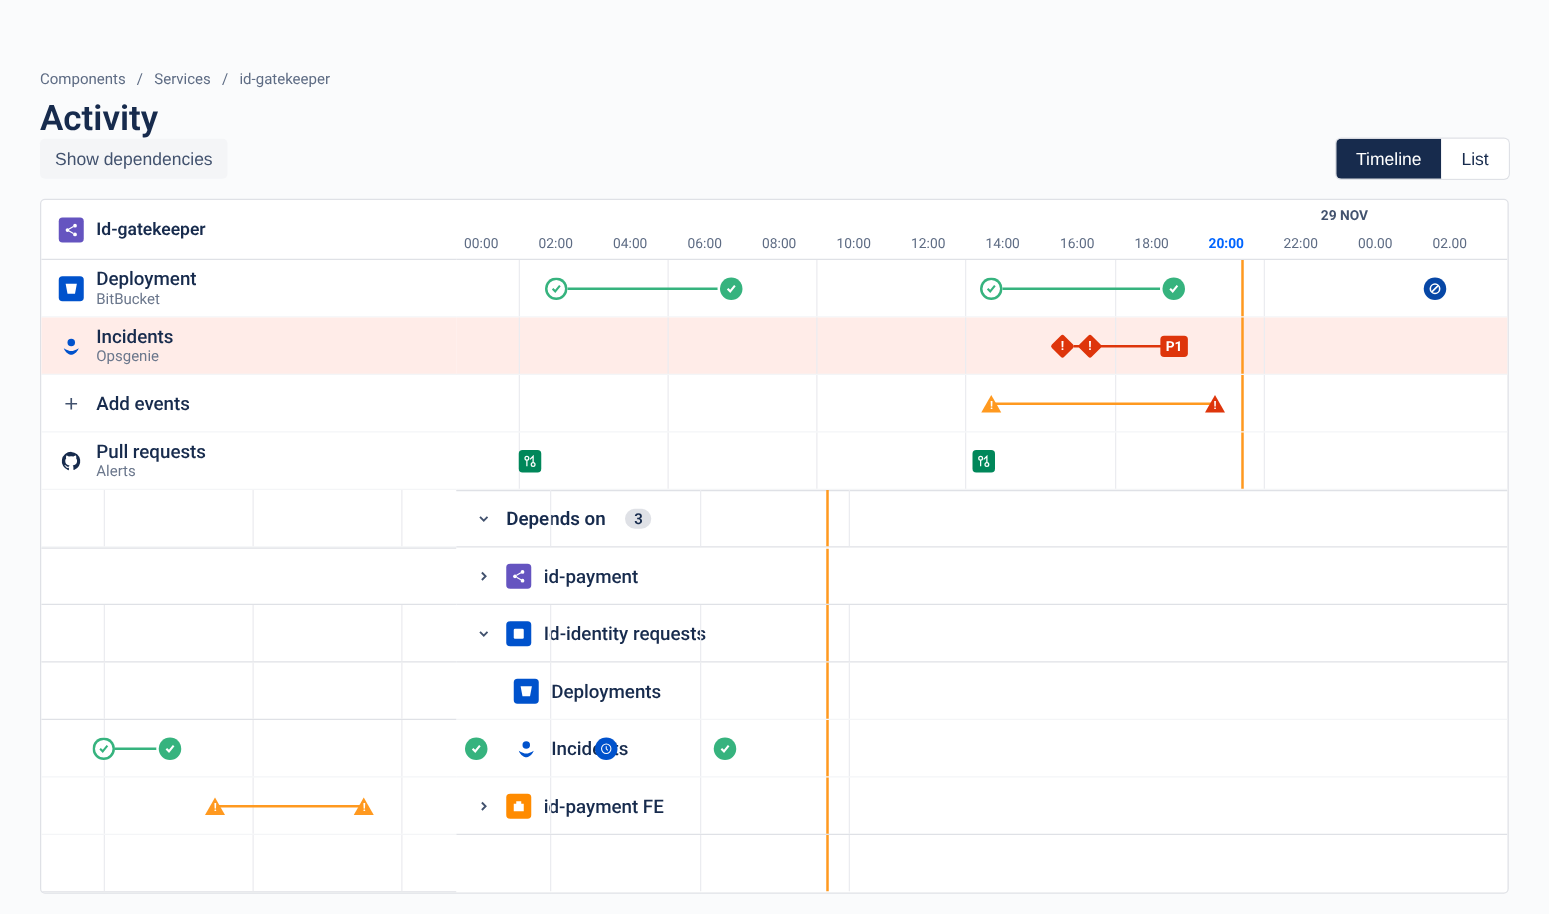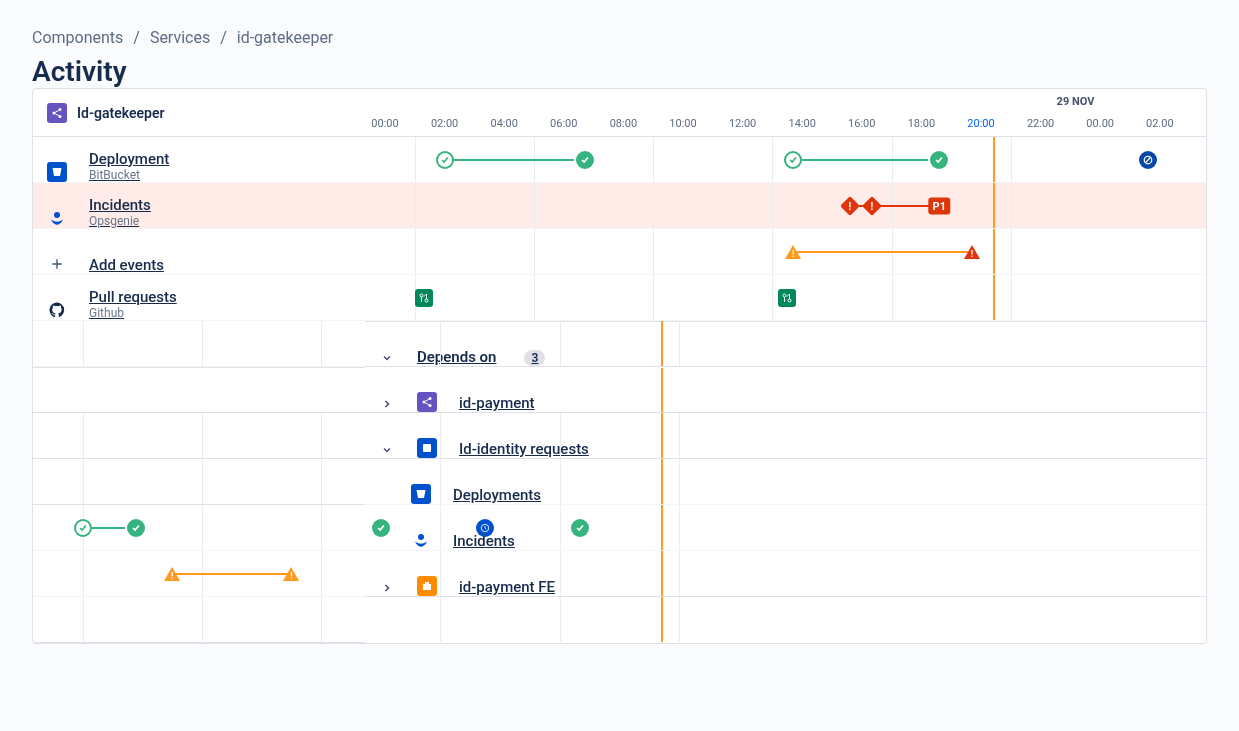--- a/index.html
+++ b/index.html
@@ -3,21 +3,21 @@
 <meta charset="utf-8">
 <style>
   * { box-sizing: border-box; margin: 0; padding: 0; }
   body {
     font-family: -apple-system, BlinkMacSystemFont, "Segoe UI", Roboto, Arial, sans-serif;
     background: #fafbfc;
     color: #172B4D;
     font-size: 14px;
   }
   .page { padding: 28px 32px; }
-  .breadcrumb { color: #5E6C84; font-size: 16px; margin-bottom: 8px; }
+  .breadcrumb { color: #5E6C84; font-size: 12px; margin-bottom: 8px; margin-top: 28px; }
   .breadcrumb a { color: #5E6C84; text-decoration: none; }
   .breadcrumb .sep { margin: 0 6px; color: #5E6C84; }
   .page-title { font-size: 28px; font-weight: 600; color: #172B4D; }
   .toolbar { display: flex; justify-content: space-between; align-items: center; margin-bottom: 16px; }
   .btn {
     padding: 8px 12px;
     border: none;
     border-radius: 4px;
     background: #F4F5F7;
     color: #42526E;
@@ -27,22 +27,22 @@
   }
   .toggle-group { display: flex; box-shadow: 0 0 0 1px #DFE1E6; border-radius: 4px; overflow: hidden; }
   .toggle-group button { background: #fff; border: none; padding: 8px 16px; font-size: 14px; font-weight: 500; cursor: pointer; color: #172B4D; }
   .toggle-group button.active { background: #172B4D; color: #fff; }
   .panel { background: #fff; border: 1px solid #DFE1E6; border-radius: 4px; overflow: hidden; }
   .grid { display: grid; grid-template-columns: 332px 1fr; }
   .header-left { display: flex; align-items: center; padding: 0 14px; height: 48px; gap: 10px; font-weight: 600; color: #172B4D; border-bottom: 1px solid #DFE1E6; }
   .header-right { position: relative; height: 48px; border-bottom: 1px solid #DFE1E6; }
   .date-label { position: absolute; top: 6px; left: 0; right: 0; text-align: center; font-size: 11px; font-weight: 700; color: #42526E; transform: translateX(290px); pointer-events:none; }
   .tick { position: absolute; bottom: 6px; font-size: 11px; color: #5E6C84; transform: translateX(-50%); }
-  .tick.accent { color: #0065FF; font-weight: 400; }
-  .row-left { display: flex; align-items: flex-end; gap: 22px; padding: 0 14px; min-height: 46px; border-bottom: 1px solid #F4F5F7; text-decoration: underline; }
+  .tick.accent { color: #0065FF; font-weight: 700; }
+  .row-left { display: flex; align-items: center; gap: 10px; padding: 0 14px; min-height: 46px; border-bottom: 1px solid #F4F5F7; }
   .row-left.subrow { padding-left: 46px; }
   .row-left .labels { display: flex; flex-direction: column; line-height: 1.2; }
   .row-left .title { font-weight: 500; color: #172B4D; font-size: 15px; }
   .row-left .subtitle { font-size: 12px; color: #6B778C; }
   .row-right { position: relative; min-height: 46px; border-bottom: 1px solid #F4F5F7; }
   .icon { width: 20px; height: 20px; border-radius: 3px; display:flex; align-items:center; justify-content:center; flex-shrink:0; }
   .icon-share { background: #6554C0; color:#fff; }
   .icon-bucket { background: #0052CC; color:#fff; }
   .icon-ops { color: #0052CC; }
   .icon-plus { color: #42526E; }
@@ -83,20 +83,27 @@
   <div class="breadcrumb">
     <a href="#">Components</a>
     <span class="sep">/</span>
     <a href="#">Services</a>
     <span class="sep">/</span>
     <span>id-gatekeeper</span>
   </div>
 
   <h1 class="page-title">Activity</h1>
 
+  <div class="toolbar">
+    <button class="btn">Show dependencies</button>
+    <div class="toggle-group">
+      <button class="active">Timeline</button>
+      <button>List</button>
+    </div>
+  </div>
 
   <div class="panel">
     <div class="grid">
 
       <div class="header-left">
         <span class="icon icon-share">
           <svg width="12" height="12" viewBox="0 0 24 24" fill="currentColor">
               <circle cx="18" cy="5" r="3"></circle>
               <circle cx="6" cy="12" r="3"></circle>
               <circle cx="18" cy="19" r="3"></circle>
@@ -242,21 +249,21 @@
           </div>
         </div>
         <div class="row-left">
           <span class="icon icon-github">
             <svg width="18" height="18" viewBox="0 0 24 24" fill="currentColor">
               <path d="M12 2a10 10 0 00-3.2 19.5c.5.1.7-.2.7-.5v-2c-2.8.6-3.4-1.2-3.4-1.2-.4-1-1.1-1.3-1.1-1.3-.9-.6.1-.6.1-.6 1 .1 1.5 1 1.5 1 .9 1.5 2.4 1.1 3 .8.1-.6.3-1.1.6-1.3-2.2-.3-4.6-1.1-4.6-5 0-1.1.4-2 1-2.7-.1-.3-.4-1.3.1-2.7 0 0 .8-.3 2.7 1a9.4 9.4 0 015 0c1.9-1.3 2.7-1 2.7-1 .5 1.4.2 2.4.1 2.7.6.7 1 1.6 1 2.7 0 3.9-2.4 4.7-4.6 5 .4.3.7.9.7 1.8v2.7c0 .3.2.6.7.5A10 10 0 0012 2z"></path>
             </svg>
           </span>
           <div class="labels">
             <span class="title">Pull requests</span>
-            <span class="subtitle">Github</span>
+            <span class="subtitle">Alerts</span>
           </div>
         </div>
         <div class="row-right">
           <div class="vline" style="left: 49.8px;"></div>
           <div class="vline" style="left: 169px;"></div>
           <div class="vline" style="left: 288.2px;"></div>
           <div class="vline" style="left: 407.4px;"></div>
           <div class="vline" style="left: 526.6px;"></div>
           <div class="vline" style="left: 645.8px;"></div>
           <div class="vline-n" style="left: 627.92px;"></div>

